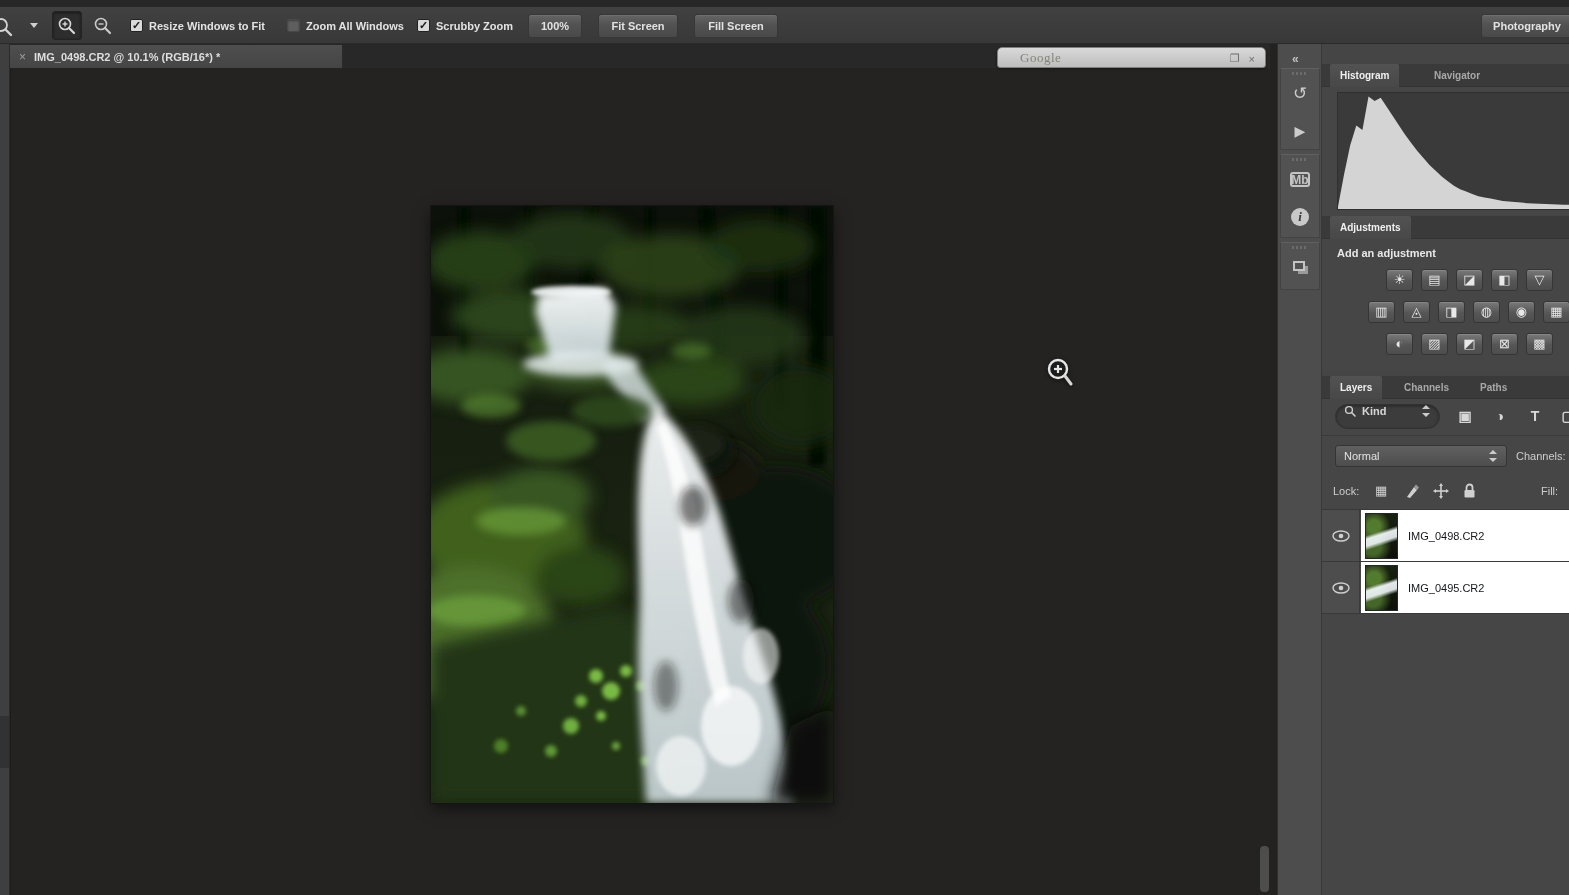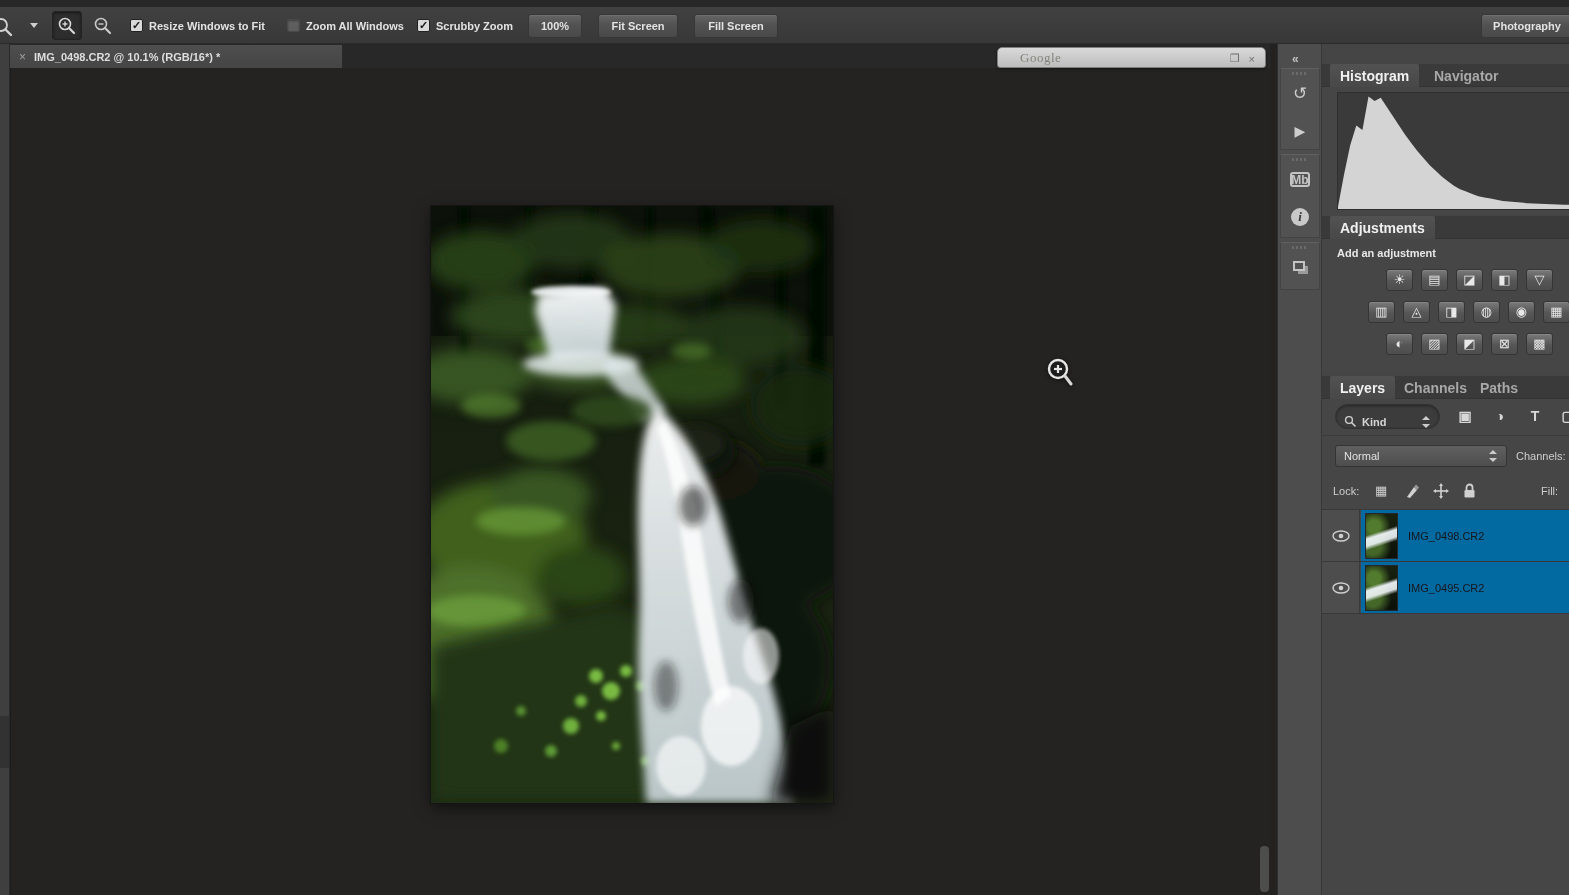--- a/index.html
+++ b/index.html
@@ -74,56 +74,56 @@
             justify-content:center; font-size:12px; font-weight:bold; color:#c4c4c4; }
   .info-c { width:18px; height:18px; border-radius:50%; background:#c9c9c9; color:#3a3a3a;
             font-family:"Liberation Serif", serif; font-style:italic; font-weight:bold; font-size:13px;
             display:flex; align-items:center; justify-content:center; }
   .lcomp { width:12px; height:10px; border:2px solid #c4c4c4; box-shadow:4px 4px 0 -1px #9a9a9a; margin:-3px 0 0 -3px; }
 
   
   .dock { position:absolute; left:1322px; top:44px; width:247px; height:851px; background:#454545; overflow:hidden; }
   .ptabrow { position:absolute; left:0; width:247px; height:23px; background:#3a3a3a; border-bottom:1px solid #333; }
   .ptab { position:absolute; top:0; height:23px; padding:0 10px; display:flex; align-items:center;
-          font-size:14px; font-weight:bold; color:#a8a8a8; }
+          font-size:10px; font-weight:bold; color:#a8a8a8; }
   .ptab.active { background:linear-gradient(#525252,#484848); color:#f0f0f0; border-radius:2px 2px 0 0; }
   .panelbody { position:absolute; left:0; width:247px; background:#464646; }
 
   .histplot { position:absolute; left:15px; top:48px; width:240px; height:118px; background:#3a3a3a;
               border:1px solid #2f2f2f; }
   .histplot svg { display:block; width:100%; height:100%; }
 
   .adj-head { position:absolute; left:15px; top:30px; font-size:11px; font-weight:bold; color:#e8e8e8; }
   .adjrow { position:absolute; display:flex; gap:8px; }
   .adj-ic { width:27px; height:22px; border-radius:3px; background:linear-gradient(#7a7a7a,#565656 55%,#4d4d4d);
             border:1px solid #353535; color:#e8e8e8; font-size:13px; line-height:20px; text-align:center;
             box-shadow:0 1px 0 rgba(255,255,255,.1) inset; }
 
   .kinddrop { position:absolute; left:13px; top:5px; width:105px; height:25px; border-radius:13px;
               background:#3c3c3c; border:1px solid #313131; box-shadow:inset 0 1px 3px rgba(0,0,0,.4);
-              display:flex; align-items:flex-end; color:#d6d6d6; font-size:11px; font-weight:bold; }
+              display:flex; align-items:flex-start; color:#d6d6d6; font-size:11px; font-weight:bold; }
   .flt-ic { position:absolute; top:6px; width:26px; height:22px; border-radius:3px; color:#d8d8d8;
             font-size:14px; text-align:center; line-height:22px; font-weight:bold; }
   .ud { position:relative; width:9px; height:12px; margin-left:auto; margin-right:9px; }
   .ud::before { content:""; position:absolute; left:1px; top:0; border-left:4px solid transparent;
                 border-right:4px solid transparent; border-bottom:4px solid #cbcbcb; }
   .ud::after  { content:""; position:absolute; left:1px; bottom:0; border-left:4px solid transparent;
                 border-right:4px solid transparent; border-top:4px solid #cbcbcb; }
 
   .blendsel { position:absolute; left:13px; top:0; width:172px; height:22px; border-radius:3px;
               background:linear-gradient(#606060,#4d4d4d); border:1px solid #343434; display:flex; align-items:center;
               color:#e2e2e2; font-size:11px; padding-left:8px; }
   .rlabel { position:absolute; font-size:11px; color:#cdcdcd; }
 
   .lockic { position:absolute; top:0; color:#d0d0d0; font-size:13px; }
 
   .lrow { position:absolute; left:0; width:247px; height:51px; }
   .lrow .eyecol { position:absolute; left:0; top:0; width:38px; height:51px; background:#4d4d4d;
                   border-right:1px solid #3a3a3a; display:flex; align-items:center; justify-content:center; }
-  .lrow .body { position:absolute; left:39px; top:0; width:208px; height:51px; background:#0369a1;
+  .lrow .body { position:absolute; left:39px; top:0; width:208px; height:51px; background:#ffffff;
                 display:flex; align-items:center; }
   .lthumb { width:33px; height:46px; margin-left:4px; border:1px solid #23272b;
             background:
               linear-gradient(162deg, rgba(0,0,0,0) 40%, rgba(238,244,246,.95) 47%, rgba(238,244,246,.9) 60%, rgba(0,0,0,0) 68%),
               radial-gradient(circle at 26% 28%, rgba(86,128,48,.95) 0 16%, rgba(0,0,0,0) 42%),
               radial-gradient(circle at 22% 74%, rgba(74,112,44,.9) 0 20%, rgba(0,0,0,0) 46%),
               linear-gradient(#18220f,#0c1109); }
   .lname { margin-left:10px; font-size:11px; color:#15171b; }
   .ldivider { position:absolute; left:0; width:247px; height:1px; background:#393939; }
 

